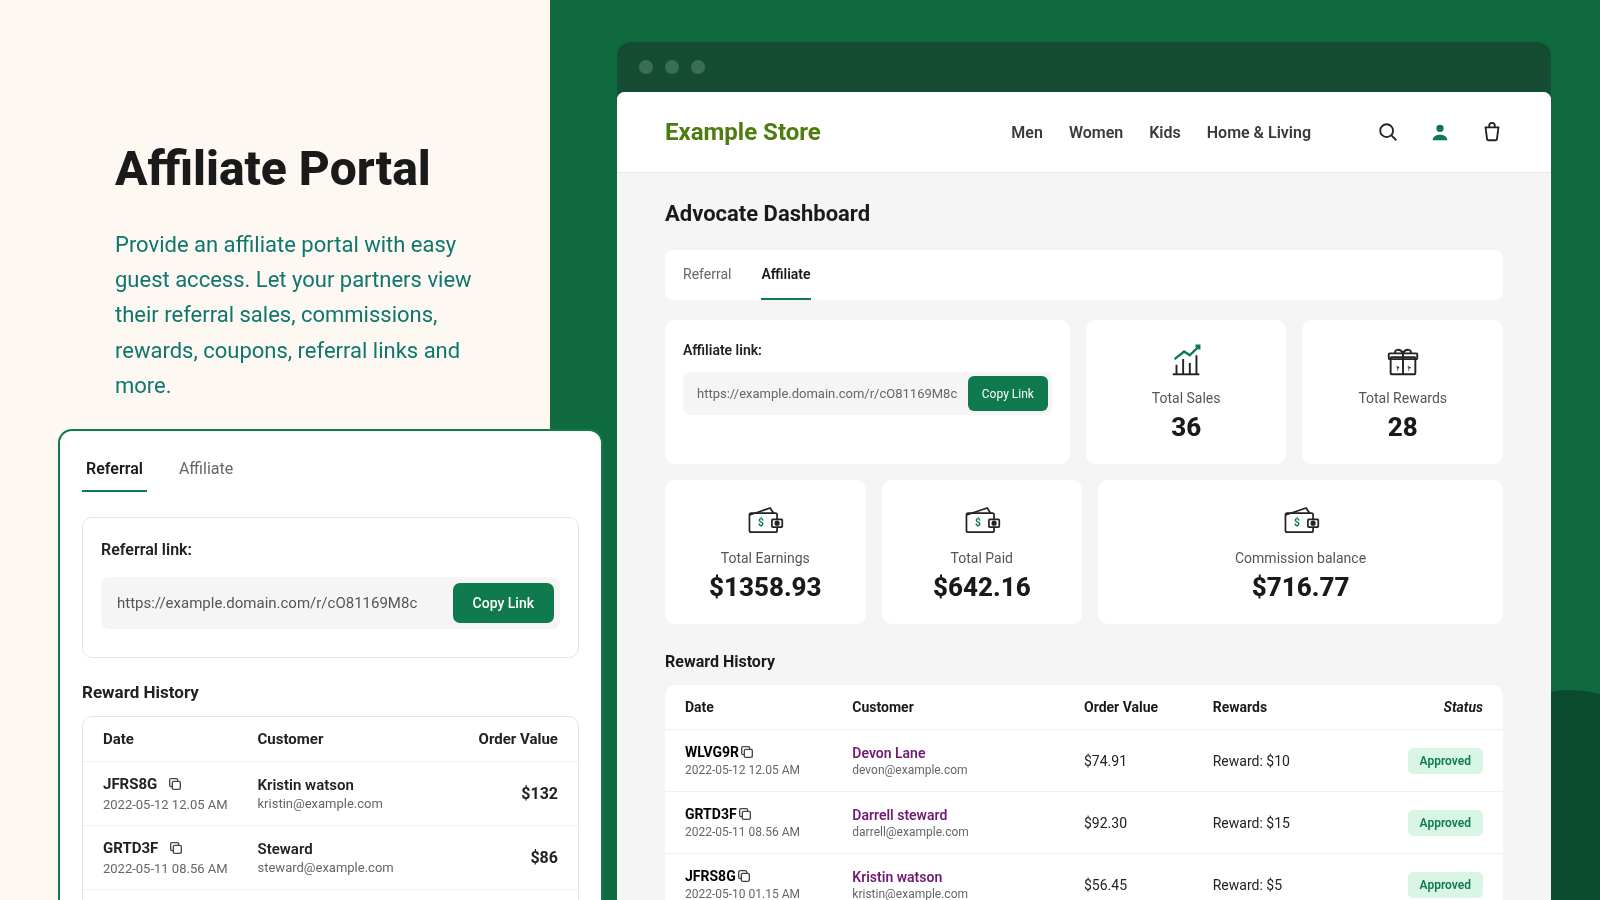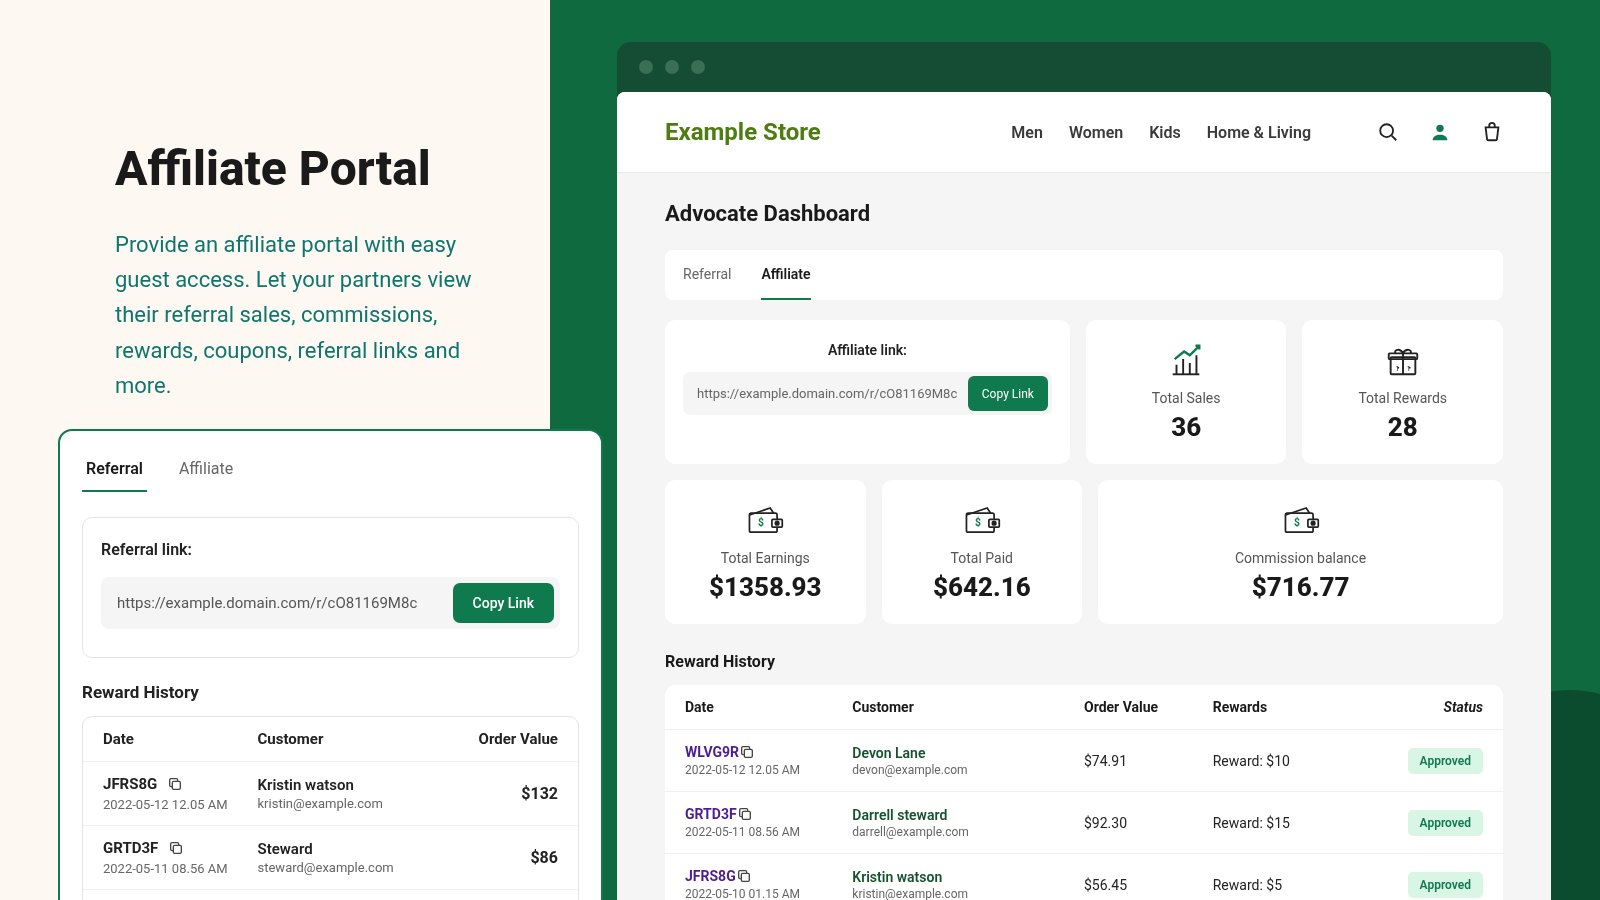--- a/index.html
+++ b/index.html
@@ -53,36 +53,36 @@
 .dashboard-title { font-size: 22px; font-weight: 700; color: #1a1a1a; margin-bottom: 24px; }
 
 .tabs-card { background: #fff; border-radius: 8px; display: flex; padding: 0 18px; margin-bottom: 20px; }
 .main-tab { padding: 16px 0; margin-right: 30px; font-size: 14px; color: #666; cursor: pointer; }
 .main-tab.active { color: #1a1a1a; font-weight: 600; border-bottom: 2px solid #0e7a4d; }
 
 .stats-row { display: grid; grid-template-columns: 1.07fr 0.53fr 0.53fr; gap: 16px; margin-bottom: 16px; }
 .stats-row-2 { display: grid; grid-template-columns: 0.53fr 0.53fr 1.07fr; gap: 16px; margin-bottom: 28px; }
 .stat-card { background: #fff; border-radius: 10px; padding: 22px 18px; text-align: center; }
 .stat-card.link-card { text-align: left; }
-.link-card .link-label2 { font-size: 14px; font-weight: 600; color: #222; margin-bottom: 14px; text-align: center; }
+.link-card .link-label2 { font-size: 14px; font-weight: 600; color: #222; margin-bottom: 14px; }
 .link-card .link-input-row2 { display: flex; background: #f5f5f5; border-radius: 7px; padding: 4px; }
 .link-input2 { flex: 1; border: none; background: transparent; padding: 10px; font-size: 13px; color: #666; outline: none; overflow: hidden; text-overflow: ellipsis; white-space: nowrap; }
 .copy-btn2 { background: #0e7a4d; color: #fff; border: none; border-radius: 6px; padding: 10px 14px; font-size: 12px; cursor: pointer; }
 .stat-icon { margin: 0 auto 10px; width: 38px; height: 38px; display: flex; align-items: center; justify-content: center; }
 .stat-label { font-size: 14px; color: #555; margin-bottom: 6px; }
 .stat-value { font-size: 26px; font-weight: 800; color: #1a1a1a; }
 
 .main-history-title { font-size: 16px; font-weight: 700; color: #1a1a1a; margin-bottom: 14px; }
 .main-table { background: #fff; border-radius: 10px; overflow: hidden; }
 .main-table-header, .main-table-row { display: grid; grid-template-columns: 1.3fr 1.8fr 1fr 1.2fr 0.9fr; padding: 14px 20px; border-bottom: 1px solid #f0f0f0; align-items: center; }
 .main-table-header { font-weight: 700; font-size: 14px; color: #1a1a1a; }
 .main-table-row { font-size: 13px; }
-.main-code { font-weight: 700; color: #4c1d95; display: flex; align-items: center; font-size: 14px; }
+.main-code { font-weight: 700; color: #000000; display: flex; align-items: center; font-size: 14px; }
 .main-date { font-size: 12px; color: #666; margin-top: 3px; }
-.main-customer-name { font-weight: 600; color: #14532d; font-size: 14px; }
+.main-customer-name { font-weight: 600; color: #701a75; font-size: 14px; }
 .main-customer-email { font-size: 12px; color: #666; margin-top: 2px; }
 .main-col { font-size: 14px; color: #222; }
 .status-badge { display: inline-block; background: #d9f5e4; color: #0e7a4d; font-size: 12px; font-weight: 600; padding: 6px 12px; border-radius: 5px; text-align: center; }
 .status-col { text-align: right; }
 .main-th-order { }
 .main-th-rewards { padding-left: 0; }
 .main-th-status { text-align: right; font-style: italic; }
 
 
 .dark-circle { position: absolute; width: 220px; height: 220px; border-radius: 50%; background: #0c4c2e; right: -80px; bottom: -10px; z-index: 0; }

